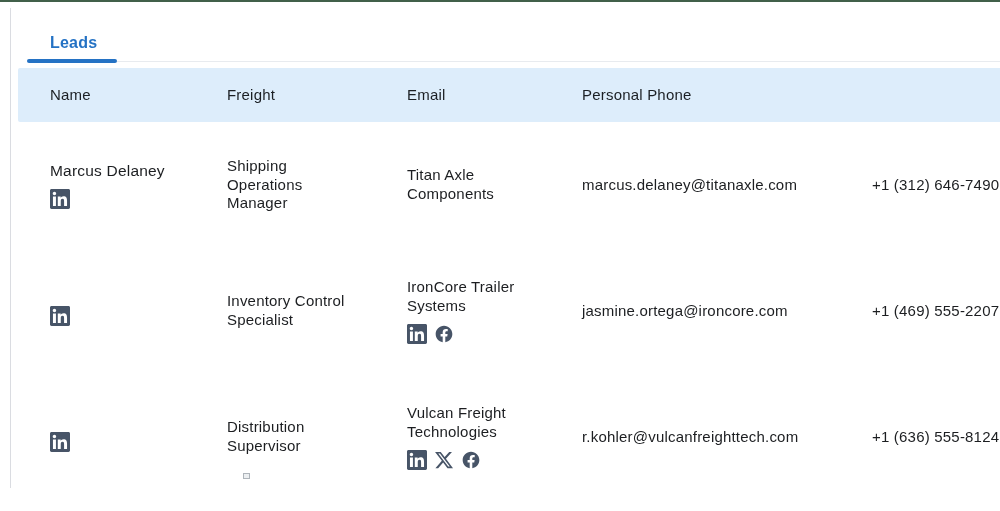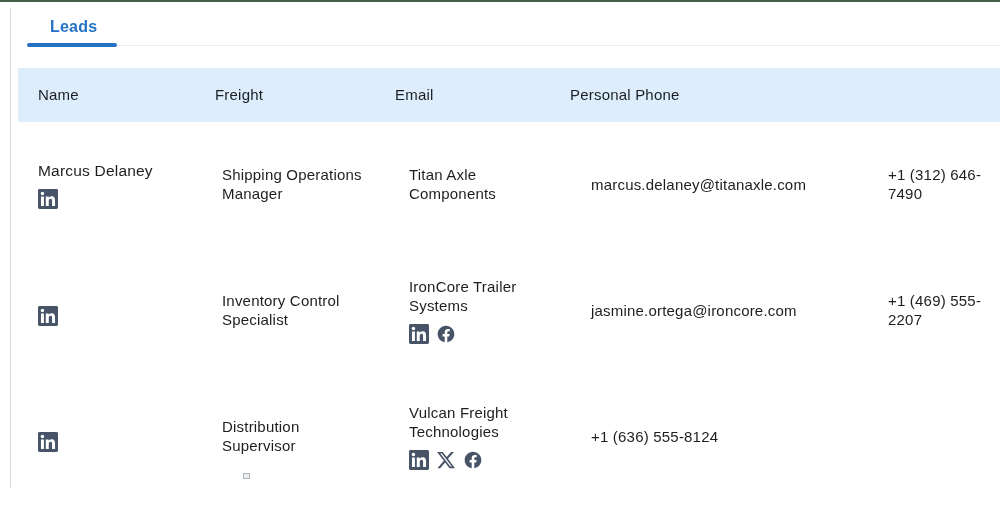--- a/index.html
+++ b/index.html
@@ -14,21 +14,21 @@
   .top-border {
     position: absolute; top: 0; left: 0; right: 0; height: 2px;
     background: #41604a;
   }
   .left-hairline {
     position: absolute; top: 8px; left: 10px; width: 1px; height: 480px;
     background: #dadce1;
   }
   
   .tabbar {
-    position: absolute; top: 12px; left: 27px; right: 0; height: 34px;
+    position: absolute; top: 28px; left: 27px; right: 0; height: 34px;
     border-bottom: 1px solid #e8ebef;
   }
   .tab {
     position: relative; display: inline-block; height: 100%;
     padding: 6px 23px 0 23px; cursor: pointer;
   }
   .tab-label {
     font-size: 16px; font-weight: 700; color: #2472c4;
   }
   .tab-underline {
@@ -44,22 +44,22 @@
     grid-template-columns: 177px 180px 175px 290px 1fr;
     align-items: center;
   }
   .t-head {
     background: #ddedfb; height: 54px;
     border-radius: 2px 0 0 2px;
   }
   .t-head .cell {
     font-size: 15px; font-weight: 400; color: #1b1f24;
   }
-  .cell { padding-left: 20px; font-size: 15px; line-height: 1.25; }
-  .body-row { height: 126px; cursor: pointer; gap: 7px; }
+  .cell { padding-left: 32px; font-size: 15px; line-height: 1.25; }
+  .body-row { height: 126px; cursor: pointer; }
   .name-text { font-size: 15.5px; }
   .title-text, .company-text { font-size: 15px; padding-right: 14px; }
   .email-text, .phone-text { font-size: 15px; }
   .social-row { display: flex; gap: 7px; align-items: center; margin-top: 9px; }
   .social-icon { display: inline-flex; width: 20px; height: 20px; cursor: pointer; }
   .social-icon svg { width: 20px; height: 20px; display: block; }
   .artifact {
     position: absolute; top: 473px; left: 243px; width: 7px; height: 6px;
     background: #eceff1; border: 1px solid #aeb4ba;
   }
@@ -174,19 +174,22 @@
               </svg>
             </span>
             <span class="social-icon">
               <svg viewBox="0 0 24 24">
                 <path fill="#475467" d="M12 2C6.477 2 2 6.477 2 12c0 4.991 3.657 9.128 8.438 9.879v-6.988h-2.54V12h2.54V9.797c0-2.506 1.492-3.89 3.777-3.89 1.094 0 2.238.195 2.238.195v2.46h-1.26c-1.243 0-1.63.771-1.63 1.562V12h2.773l-.443 2.89h-2.33v6.989C18.343 21.129 22 16.99 22 12c0-5.523-4.477-10-10-10z"></path>
               </svg>
             </span>
           </div>
     </div>
     <div class="cell">
+      <div class="email-text">r.kohler@vulcanfreighttech.com</div>
+    </div>
+    <div class="cell">
       <div class="phone-text">+1 (636) 555-8124</div>
     </div>
   </div>
 </div>
 </div>
 
 <div class="artifact"></div>
 
 </body></html>

